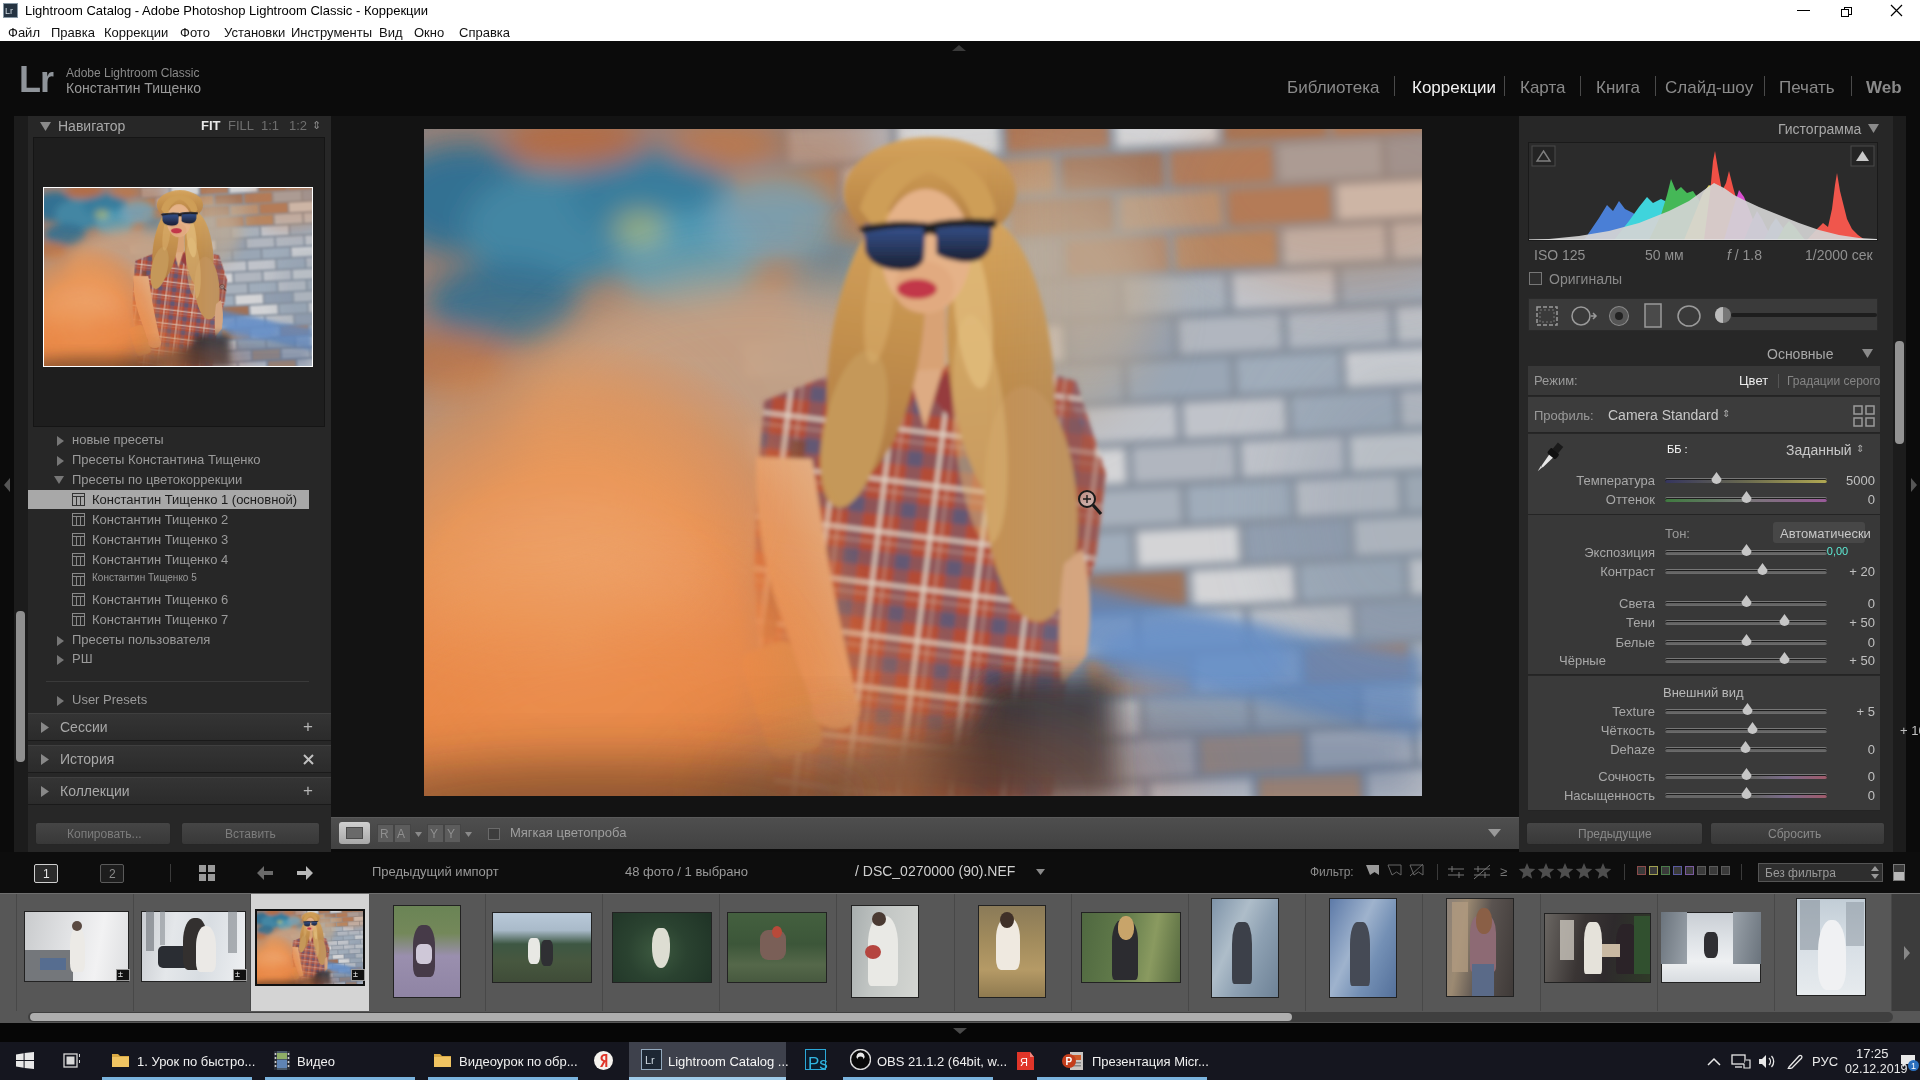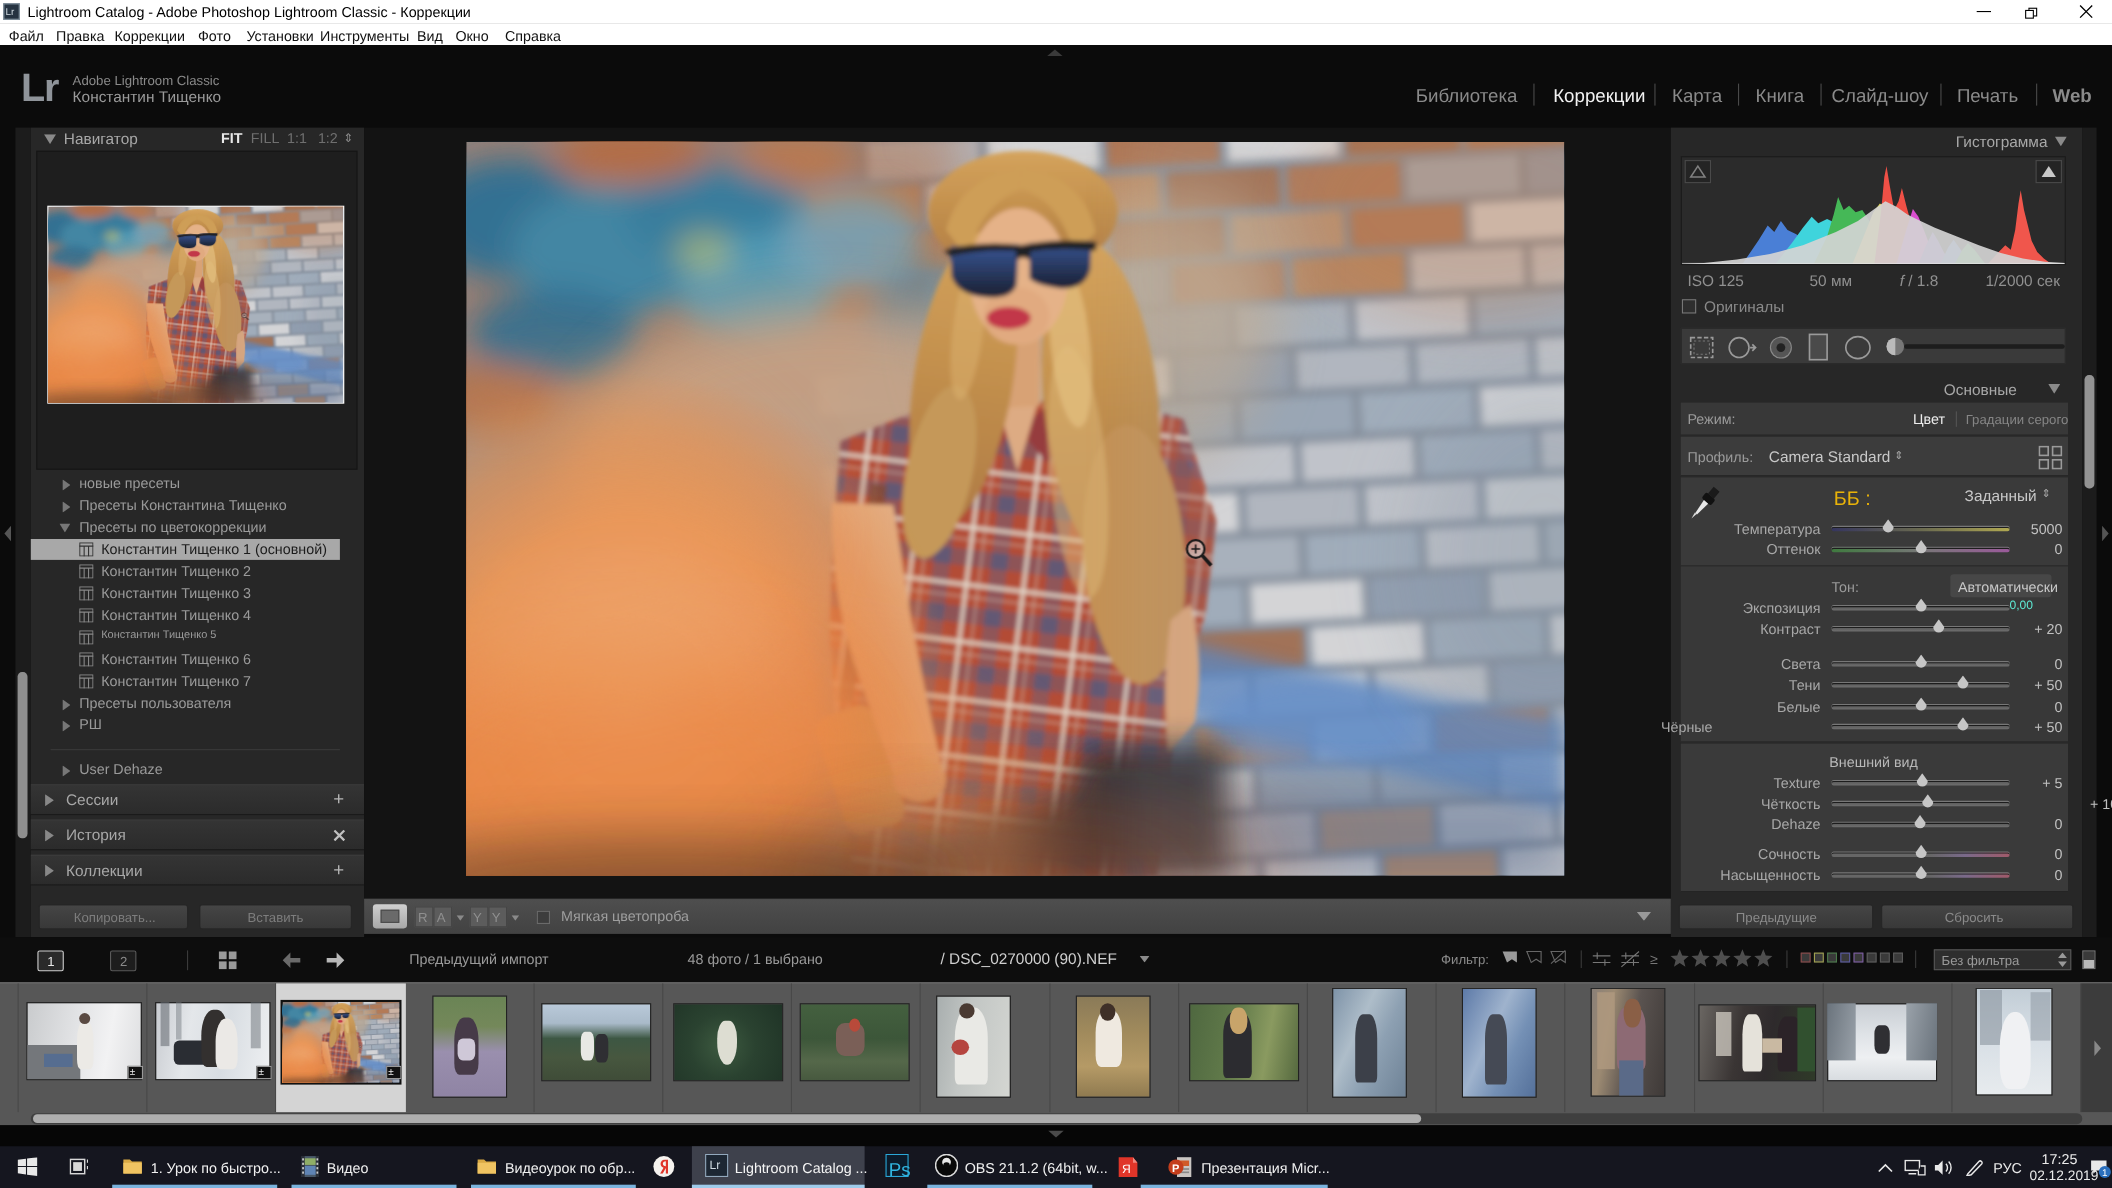--- a/index.html
+++ b/index.html
@@ -125,21 +125,21 @@
   </svg>
 <div class="t" style="left:72px;top:632px;font-size:13px;color:#9a9a9a">Пресеты пользователя</div>
 <svg class="a" style="left:56px;top:655px" width="8" height="10">
     <path d="M1 0 L8 5 L1 10 Z" fill="#777"></path>
   </svg>
 <div class="t" style="left:72px;top:651px;font-size:13px;color:#9a9a9a">РШ</div>
 <div class="a" style="left:46px;top:681px;width:263px;height:1px;background:#3a3a3a"></div>
 <svg class="a" style="left:56px;top:696px" width="8" height="10">
     <path d="M1 0 L8 5 L1 10 Z" fill="#777"></path>
   </svg>
-<div class="t" style="left:72px;top:692px;font-size:13px;color:#9a9a9a">User Dehaze</div>
+<div class="t" style="left:72px;top:692px;font-size:13px;color:#9a9a9a">User Presets</div>
 <div class="a" style="left:28px;top:713px;width:303px;height:28px;background:linear-gradient(#343434,#2b2b2b);border-top:1px solid #3f3f3f;border-bottom:1px solid #1a1a1a"></div>
 <svg class="a" style="left:40px;top:722px" width="9" height="11">
     <path d="M1 0 L9 5.5 L1 11 Z" fill="#888"></path>
   </svg>
 <div class="t" style="left:60px;top:719px;font-size:14px;color:#a8a8a8">Сессии</div>
 <div class="t" style="left:303px;top:717px;font-size:17px;color:#b5b5b5">+</div>
 <div class="a" style="left:28px;top:745px;width:303px;height:28px;background:linear-gradient(#343434,#2b2b2b);border-top:1px solid #3f3f3f;border-bottom:1px solid #1a1a1a"></div>
 <svg class="a" style="left:40px;top:754px" width="9" height="11">
     <path d="M1 0 L9 5.5 L1 11 Z" fill="#888"></path>
   </svg>
@@ -273,21 +273,21 @@
   </svg>
 <div class="a" style="left:1528px;top:434px;width:352px;height:81px;background:#3a3a3a;border-bottom:1px solid #242424"></div>
 <svg class="a" style="left:1527px;top:438px" width="42" height="42" viewBox="0 0 42 42">
     <g transform="rotate(40 21 21)">
       <rect x="18" y="2" width="7" height="8" fill="#1a1a1a"></rect>
       <rect x="16" y="10" width="11" height="7" rx="2" fill="#111"></rect>
       <path d="M19 17 h5 l-1.5 14 h-2 Z" fill="#e8e8e8"></path>
       <path d="M20 31 l1 6 l1 -6 Z" fill="#ddd"></path>
     </g>
   </svg>
-<div class="t" style="left:1667px;top:443px;font-size:18px;color:#eab308">ББ :</div>
+<div class="t" style="left:1667px;top:443px;font-size:11px;color:#ffffff">ББ :</div>
 <div class="t" style="left:1786px;top:442px;font-size:14px;color:#c8c8c8">Заданный</div>
 <div class="t" style="left:1856px;top:443px;font-size:10px;color:#aaa">⇕</div>
 
 <div class="t" style="left:1510px;top:473px;width:145px;text-align:right;font-size:13px;color:#a8a8a8">Температура</div>
 <div class="a" style="left:1665px;top:479px;width:162px;height:4px;border-radius:2px;background:linear-gradient(90deg,#35355e,#6a6a50,#b0a852);box-shadow:0 1px 0 #1d1d1d inset,0 -1px 0 #777"></div>
 <svg class="a" style="left:1711px;top:472px" width="11" height="13">
     <path d="M5.5 0 L10.5 7 A5 5 0 1 1 0.5 7 Z" fill="#c6c6c6"></path>
   </svg>
 <div class="t" style="left:1800px;top:473px;width:75px;text-align:right;font-size:13px;color:#c0c0c0">5000</div>
 <div class="t" style="left:1510px;top:492px;width:145px;text-align:right;font-size:13px;color:#a8a8a8">Оттенок</div>
@@ -323,21 +323,21 @@
 <svg class="a" style="left:1779px;top:614px" width="11" height="13">
     <path d="M5.5 0 L10.5 7 A5 5 0 1 1 0.5 7 Z" fill="#c6c6c6"></path>
   </svg>
 <div class="t" style="left:1800px;top:615px;width:75px;text-align:right;font-size:13px;color:#c0c0c0">+ 50</div>
 <div class="t" style="left:1510px;top:635px;width:145px;text-align:right;font-size:13px;color:#a8a8a8">Белые</div>
 <div class="a" style="left:1665px;top:641px;width:162px;height:4px;border-radius:2px;background:linear-gradient(#585858,#6e6e6e);box-shadow:0 1px 0 #1d1d1d inset,0 -1px 0 #777"></div>
 <svg class="a" style="left:1741px;top:634px" width="11" height="13">
     <path d="M5.5 0 L10.5 7 A5 5 0 1 1 0.5 7 Z" fill="#c6c6c6"></path>
   </svg>
 <div class="t" style="left:1800px;top:635px;width:75px;text-align:right;font-size:13px;color:#c0c0c0">0</div>
-<div class="t" style="left:1510px;top:653px;width:145px;text-align:left;font-size:13px;color:#a8a8a8">Чёрные</div>
+<div class="t" style="left:1510px;top:653px;width:145px;text-align:center;font-size:13px;color:#a8a8a8">Чёрные</div>
 <div class="a" style="left:1665px;top:659px;width:162px;height:4px;border-radius:2px;background:linear-gradient(#585858,#6e6e6e);box-shadow:0 1px 0 #1d1d1d inset,0 -1px 0 #777"></div>
 <svg class="a" style="left:1779px;top:652px" width="11" height="13">
     <path d="M5.5 0 L10.5 7 A5 5 0 1 1 0.5 7 Z" fill="#c6c6c6"></path>
   </svg>
 <div class="t" style="left:1800px;top:653px;width:75px;text-align:right;font-size:13px;color:#c0c0c0">+ 50</div>
 <div class="a" style="left:1528px;top:676px;width:352px;height:135px;background:#3a3a3a;border-bottom:1px solid #242424"></div>
 <div class="t" style="left:1663px;top:685px;font-size:13px;color:#b8b8b8">Внешний вид</div>
 <div class="t" style="left:1510px;top:704px;width:145px;text-align:right;font-size:13px;color:#a8a8a8">Texture</div>
 <div class="a" style="left:1665px;top:710px;width:162px;height:4px;border-radius:2px;background:linear-gradient(#585858,#6e6e6e);box-shadow:0 1px 0 #1d1d1d inset,0 -1px 0 #777"></div>
 <svg class="a" style="left:1742px;top:703px" width="11" height="13">

